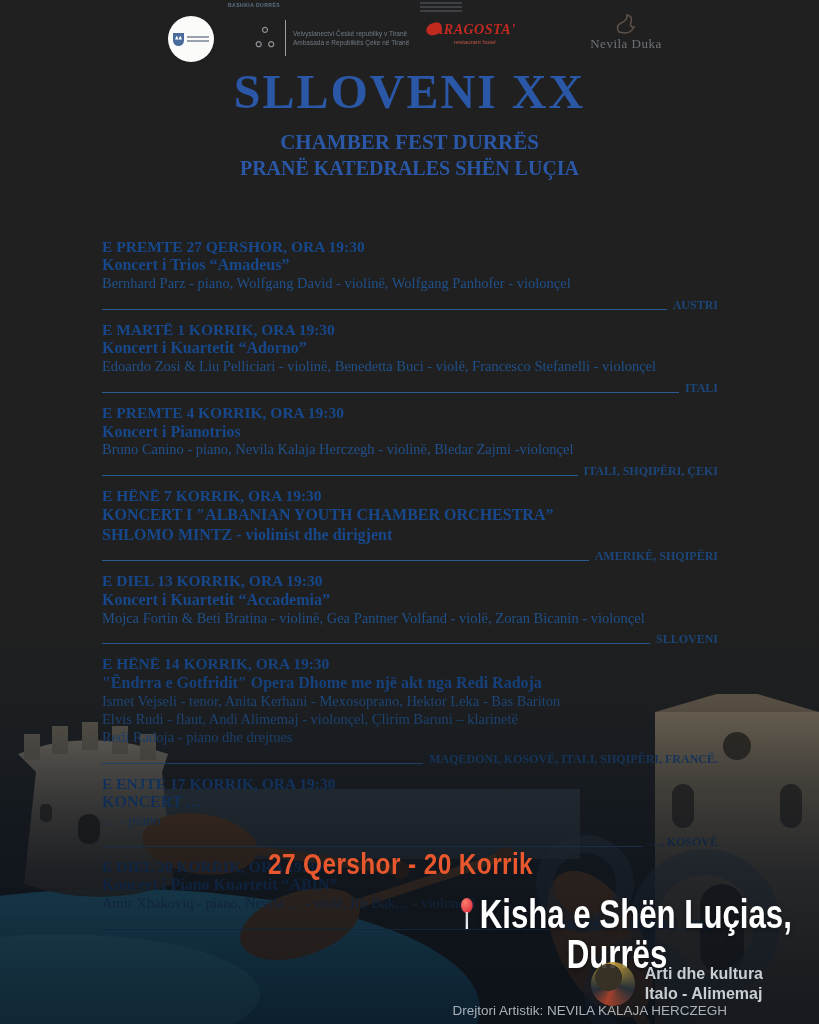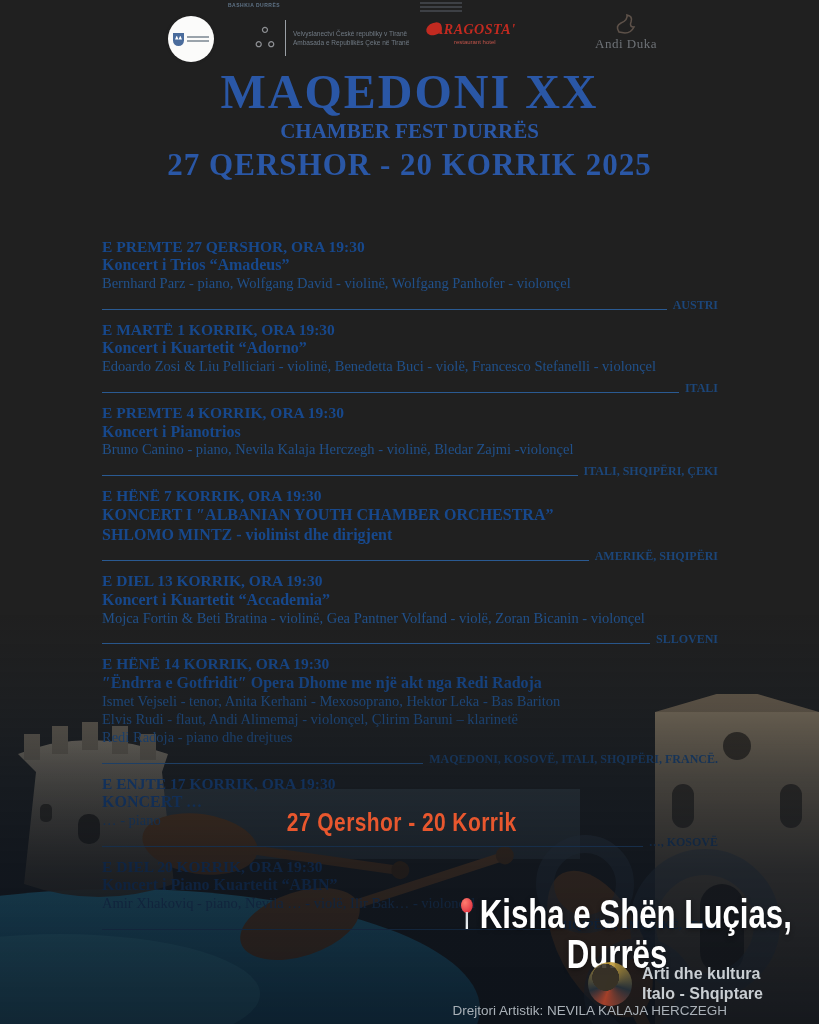--- a/index.html
+++ b/index.html
@@ -36,21 +36,21 @@
   .aragosta .lobster { position:absolute; left:-8px; top:1px; width:16px; height:12px; background:#c22a20;
                        border-radius:60% 40% 50% 50%; transform:rotate(-15deg); }
   .aragosta .sub { font-size:6px; color:#c2544a; margin-top:1px; font-family:"Liberation Sans",sans-serif; }
   .grandduka { position:absolute; left:586px; top:12px; text-align:center; width:80px; }
   .grandduka svg { display:block; margin:0 auto; }
   .grandduka .name { font-size:13px; color:#6e7277; letter-spacing:.5px; }
   
   .titles { position:absolute; top:68px; left:0; width:100%; text-align:center; color:#2a57a6; z-index:6; }
   .t1 { font-size:48px; font-weight:bold; letter-spacing:2px; line-height:1.02; }
   .t2 { font-size:23px; font-weight:bold; letter-spacing:.5px; margin-top:3px; }
-  .t3 { font-size:21px; font-weight:bold; margin-top:2px; }
+  .t3 { font-size:21px; font-weight:bold; margin-top:13px; }
   .t4 { font-size:20px; font-weight:bold; margin-top:2px; }
   .t5 { font-size:31px; font-weight:bold; letter-spacing:1px; margin-top:3px; }
   
   .schedule { position:absolute; top:238px; left:102px; width:616px; z-index:3; color:#1c4a86; }
   .event { margin-bottom:8px; }
   .ev-day   { font-size:15.5px; font-weight:bold; line-height:1.18; color:#17488c; }
   .ev-title { font-size:16px;  font-weight:bold; line-height:1.18; color:#17488c; }
   .ev-perf  { font-size:14.5px; line-height:1.24; color:#20508a; }
   .ev-perf.bold { font-weight:bold; font-size:16px; color:#17488c; }
   .ev-rule { display:flex; align-items:flex-end; margin-top:5px; }
@@ -60,23 +60,23 @@
   .decor { position:absolute; left:0; top:694px; width:819px; height:330px; z-index:2; }
   .vignette { position:absolute; inset:0; z-index:4; pointer-events:none;
     background:linear-gradient(180deg, rgba(16,26,38,0) 60%, rgba(16,26,38,.18) 68%,
       rgba(13,22,33,.45) 76%, rgba(11,18,28,.68) 85%, rgba(9,15,24,.8) 100%); }
   
   .bigtitle { position:absolute; top:655px; left:0; width:100%; text-align:center; z-index:5;
     color:#ffffff; font-family:"Liberation Sans","DejaVu Sans",sans-serif; font-weight:bold;
     text-shadow:0 3px 8px rgba(0,0,0,.3); line-height:.92; }
   .bigtitle .line { display:block; font-size:94px; transform:scaleX(.66); transform-origin:50% 50%;
     letter-spacing:-2px; white-space:nowrap; }
-  .dates { position:absolute; top:808px; left:50%; transform:translateX(-53%); z-index:5;
+  .dates { position:absolute; top:848px; left:50%; transform:translateX(-53%); z-index:5;
     font-family:"Liberation Sans","DejaVu Sans",sans-serif; font-weight:bold;
-    font-size:25px; color:#e8572e; letter-spacing:.5px; white-space:nowrap; }
+    font-size:29px; color:#e8572e; letter-spacing:.5px; white-space:nowrap; }
   .dates .inner { display:inline-block; transform:scaleX(.84); transform-origin:50% 50%; }
   .location { position:absolute; top:894px; right:2px; width:400px; text-align:center; z-index:5;
     color:#fff; font-family:"Liberation Sans","DejaVu Sans",sans-serif; font-weight:bold;
     line-height:1.0; text-shadow:0 2px 6px rgba(0,0,0,.4); }
   .location .lline { display:block; font-size:40px; transform:scaleX(.78); transform-origin:50% 50%;
     white-space:nowrap; }
   .pin { display:inline-block; position:relative; width:15px; height:32px; margin-right:9px; vertical-align:-2px; }
   .pin .ball { position:absolute; top:0; left:0; width:15px; height:15px; border-radius:50%;
     background:radial-gradient(circle at 35% 30%, #ff7d6e, #e23b47 70%); }
   .pin .needle { position:absolute; top:14px; left:6px; width:2.5px; height:17px;
@@ -193,28 +193,28 @@
     </div>
     <div class="aragosta">
       <span class="lobster"></span>
       <div class="name">ARAGOSTA'</div>
       <div class="sub">restaurant hotel</div>
     </div>
     <div class="grandduka">
       <svg width="26" height="24" viewBox="0 0 26 24">
         <path d="M6,20 q-4,-6 2,-9 q7,-3 6,-8 q6,1 4,7 q-2,5 3,5 q-3,6 -9,6 z" fill="none" stroke="#5d5149" stroke-width="1.6"></path>
       </svg>
-      <div class="name">Andi Duka</div>
+      <div class="name">Nevila Duka</div>
     </div>
   </div>
 
   <div class="titles">
-    <div class="t1">MAQEDONI XX</div>
+    <div class="t1">SLLOVENI XX</div>
     <div class="t3">CHAMBER FEST DURRËS</div>
-    <div class="t5">27 QERSHOR - 20 KORRIK 2025</div>
+    <div class="t4">PRANË KATEDRALES SHËN LUÇIA</div>
   </div>
 
   <div class="schedule">
 
     <div class="event">
       <div class="ev-day">E PREMTE 27 QERSHOR, ORA 19:30</div>
       <div class="ev-title">Koncert i Trios “Amadeus”</div>
       <div class="ev-perf">Bernhard Parz - piano, Wolfgang David  - violinë,  Wolfgang Panhofer - violonçel</div>
       <div class="ev-rule">
         <div class="rule-line"></div>
@@ -303,20 +303,20 @@
 
   <div class="location">
     <span class="lline"><span class="pin"><span class="ball"></span><span class="needle"></span></span><span>Kisha e Shën Luçias,</span></span>
     <span class="lline">Durrës</span>
   </div>
 
   <div class="arti">
     <div class="arti-logo"></div>
     <div class="txt">
       <div>Arti dhe kultura</div>
-      <div>Italo - Shqiptare</div>
+      <div>Italo - Alimemaj</div>
     </div>
   </div>
   <div class="directors">
     <div>Drejtori Artistik: NEVILA KALAJA HERCZEGH</div>
   </div>
 
 </div>
 
 </body></html>

